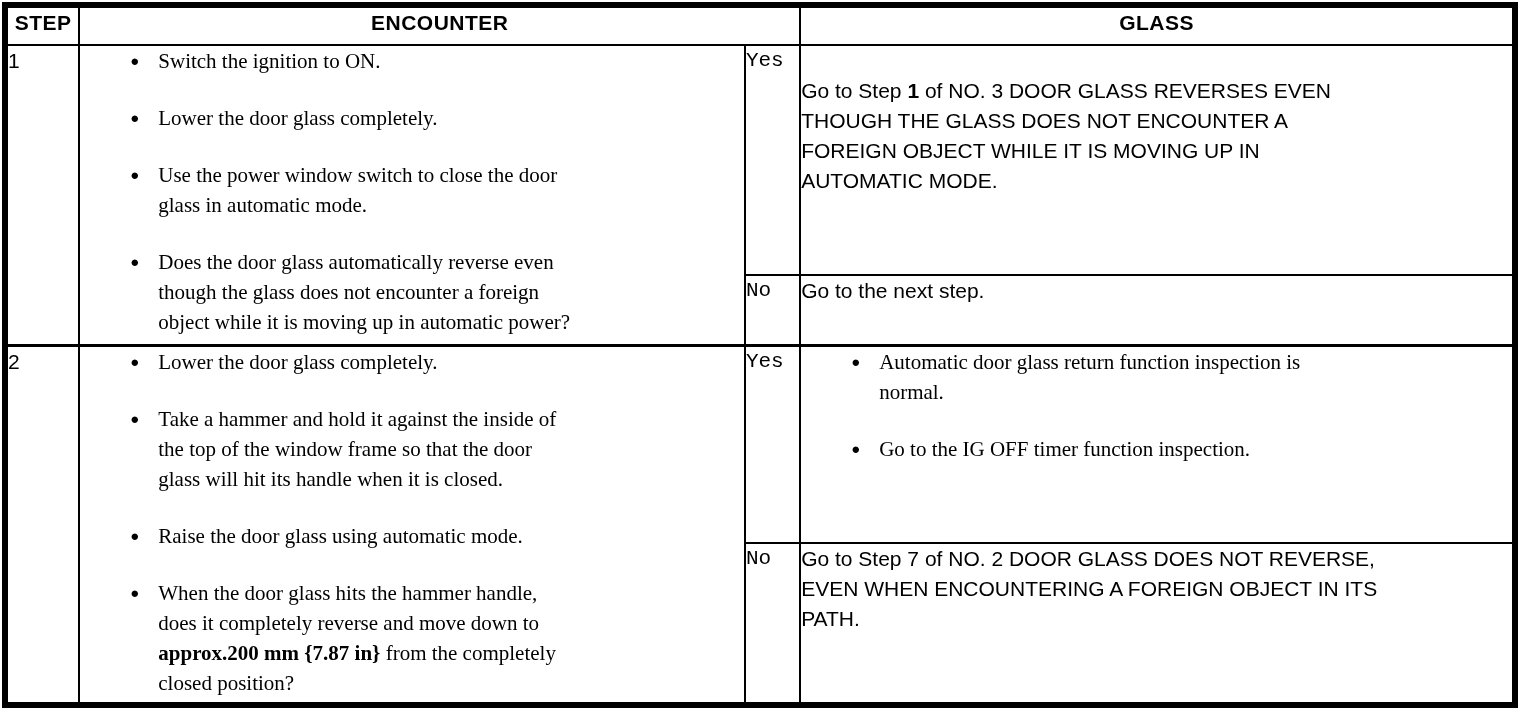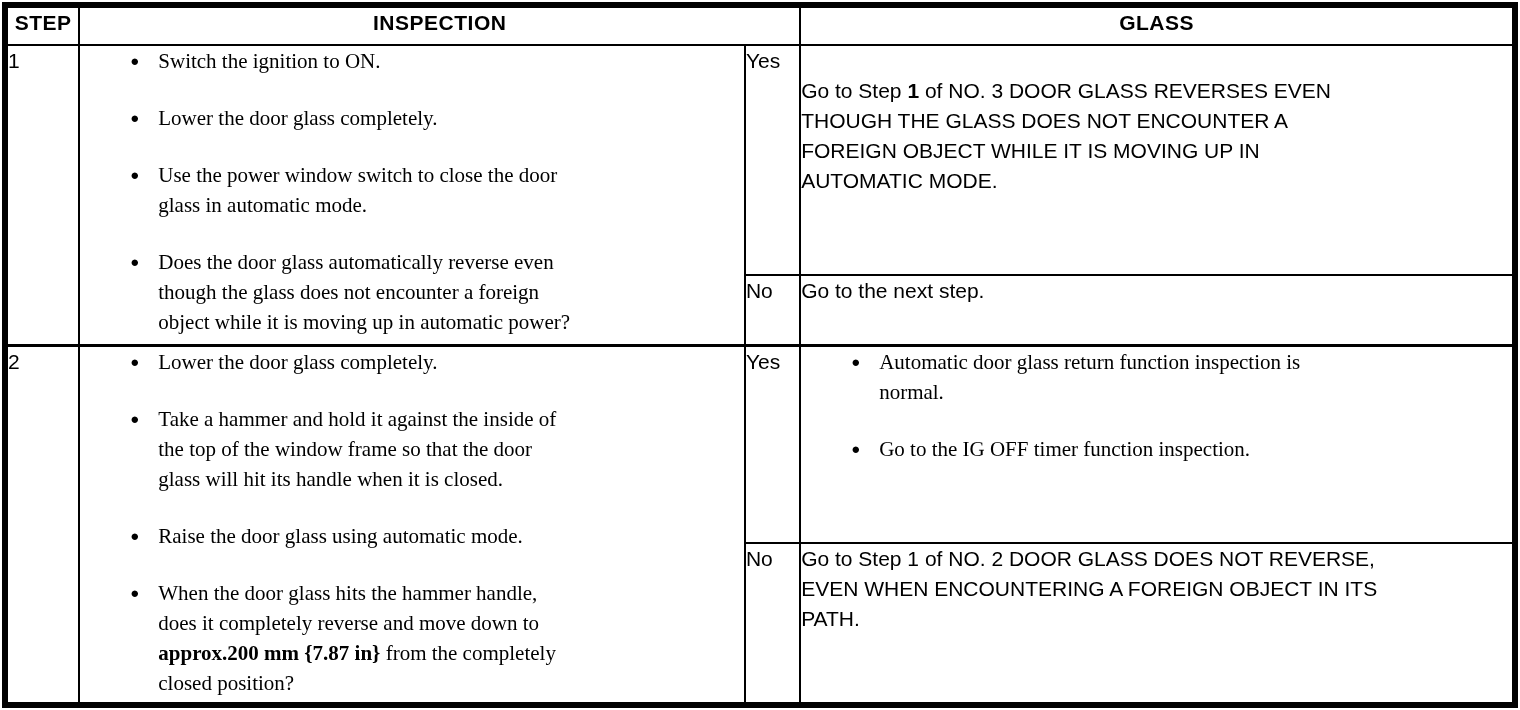--- a/index.html
+++ b/index.html
@@ -55,20 +55,21 @@
     border-top-width: 3px;
   }
   td.step-cell {
     padding: 8px 0 0 8px;
   }
   td.insp-cell {
     padding: 8px 6px 0 0;
   }
   td.yn-cell {
     padding: 7px 2px 0 6px;
+    font-family: Liberation Mono, monospace;
   }
   td.action-cell {
     padding: 7px 8px 0 8px;
   }
   .blist {
     padding-left: 50px;
   }
   .blist .li {
     display: flex;
     margin-bottom: 27px;
@@ -101,21 +102,21 @@
     <colgroup>
       <col style="width:74px">
       <col style="width:663px">
       <col style="width:55px">
       <col style="width:712px">
     </colgroup>
 
     <tbody>
         <tr style="height:40px">
       <th class="hdr">STEP</th>
-      <th class="hdr" colspan="2">INSPECTION</th>
+      <th class="hdr" colspan="2">ENCOUNTER</th>
       <th class="hdr">GLASS</th>
     </tr>
 
     <tr style="height:230px">
       <td class="step-cell" rowspan="2">
         <span>1</span>
       </td>
       <td class="insp-cell" rowspan="2">
         <div class="blist">
           <div class="li">
@@ -206,20 +207,20 @@
           </div>
         </div>
       </td>
     </tr>
 
     <tr>
       <td class="yn-cell">
         <span>No</span>
       </td>
       <td class="action-cell">
-        <div class="action-text">Go to Step 1 of NO. 2 DOOR GLASS DOES NOT REVERSE,
+        <div class="action-text">Go to Step 7 of NO. 2 DOOR GLASS DOES NOT REVERSE,
 EVEN WHEN ENCOUNTERING A FOREIGN OBJECT IN ITS
 PATH.</div>
       </td>
     </tr>
   </tbody>
     </table>
 </div>
 
 </body></html>

